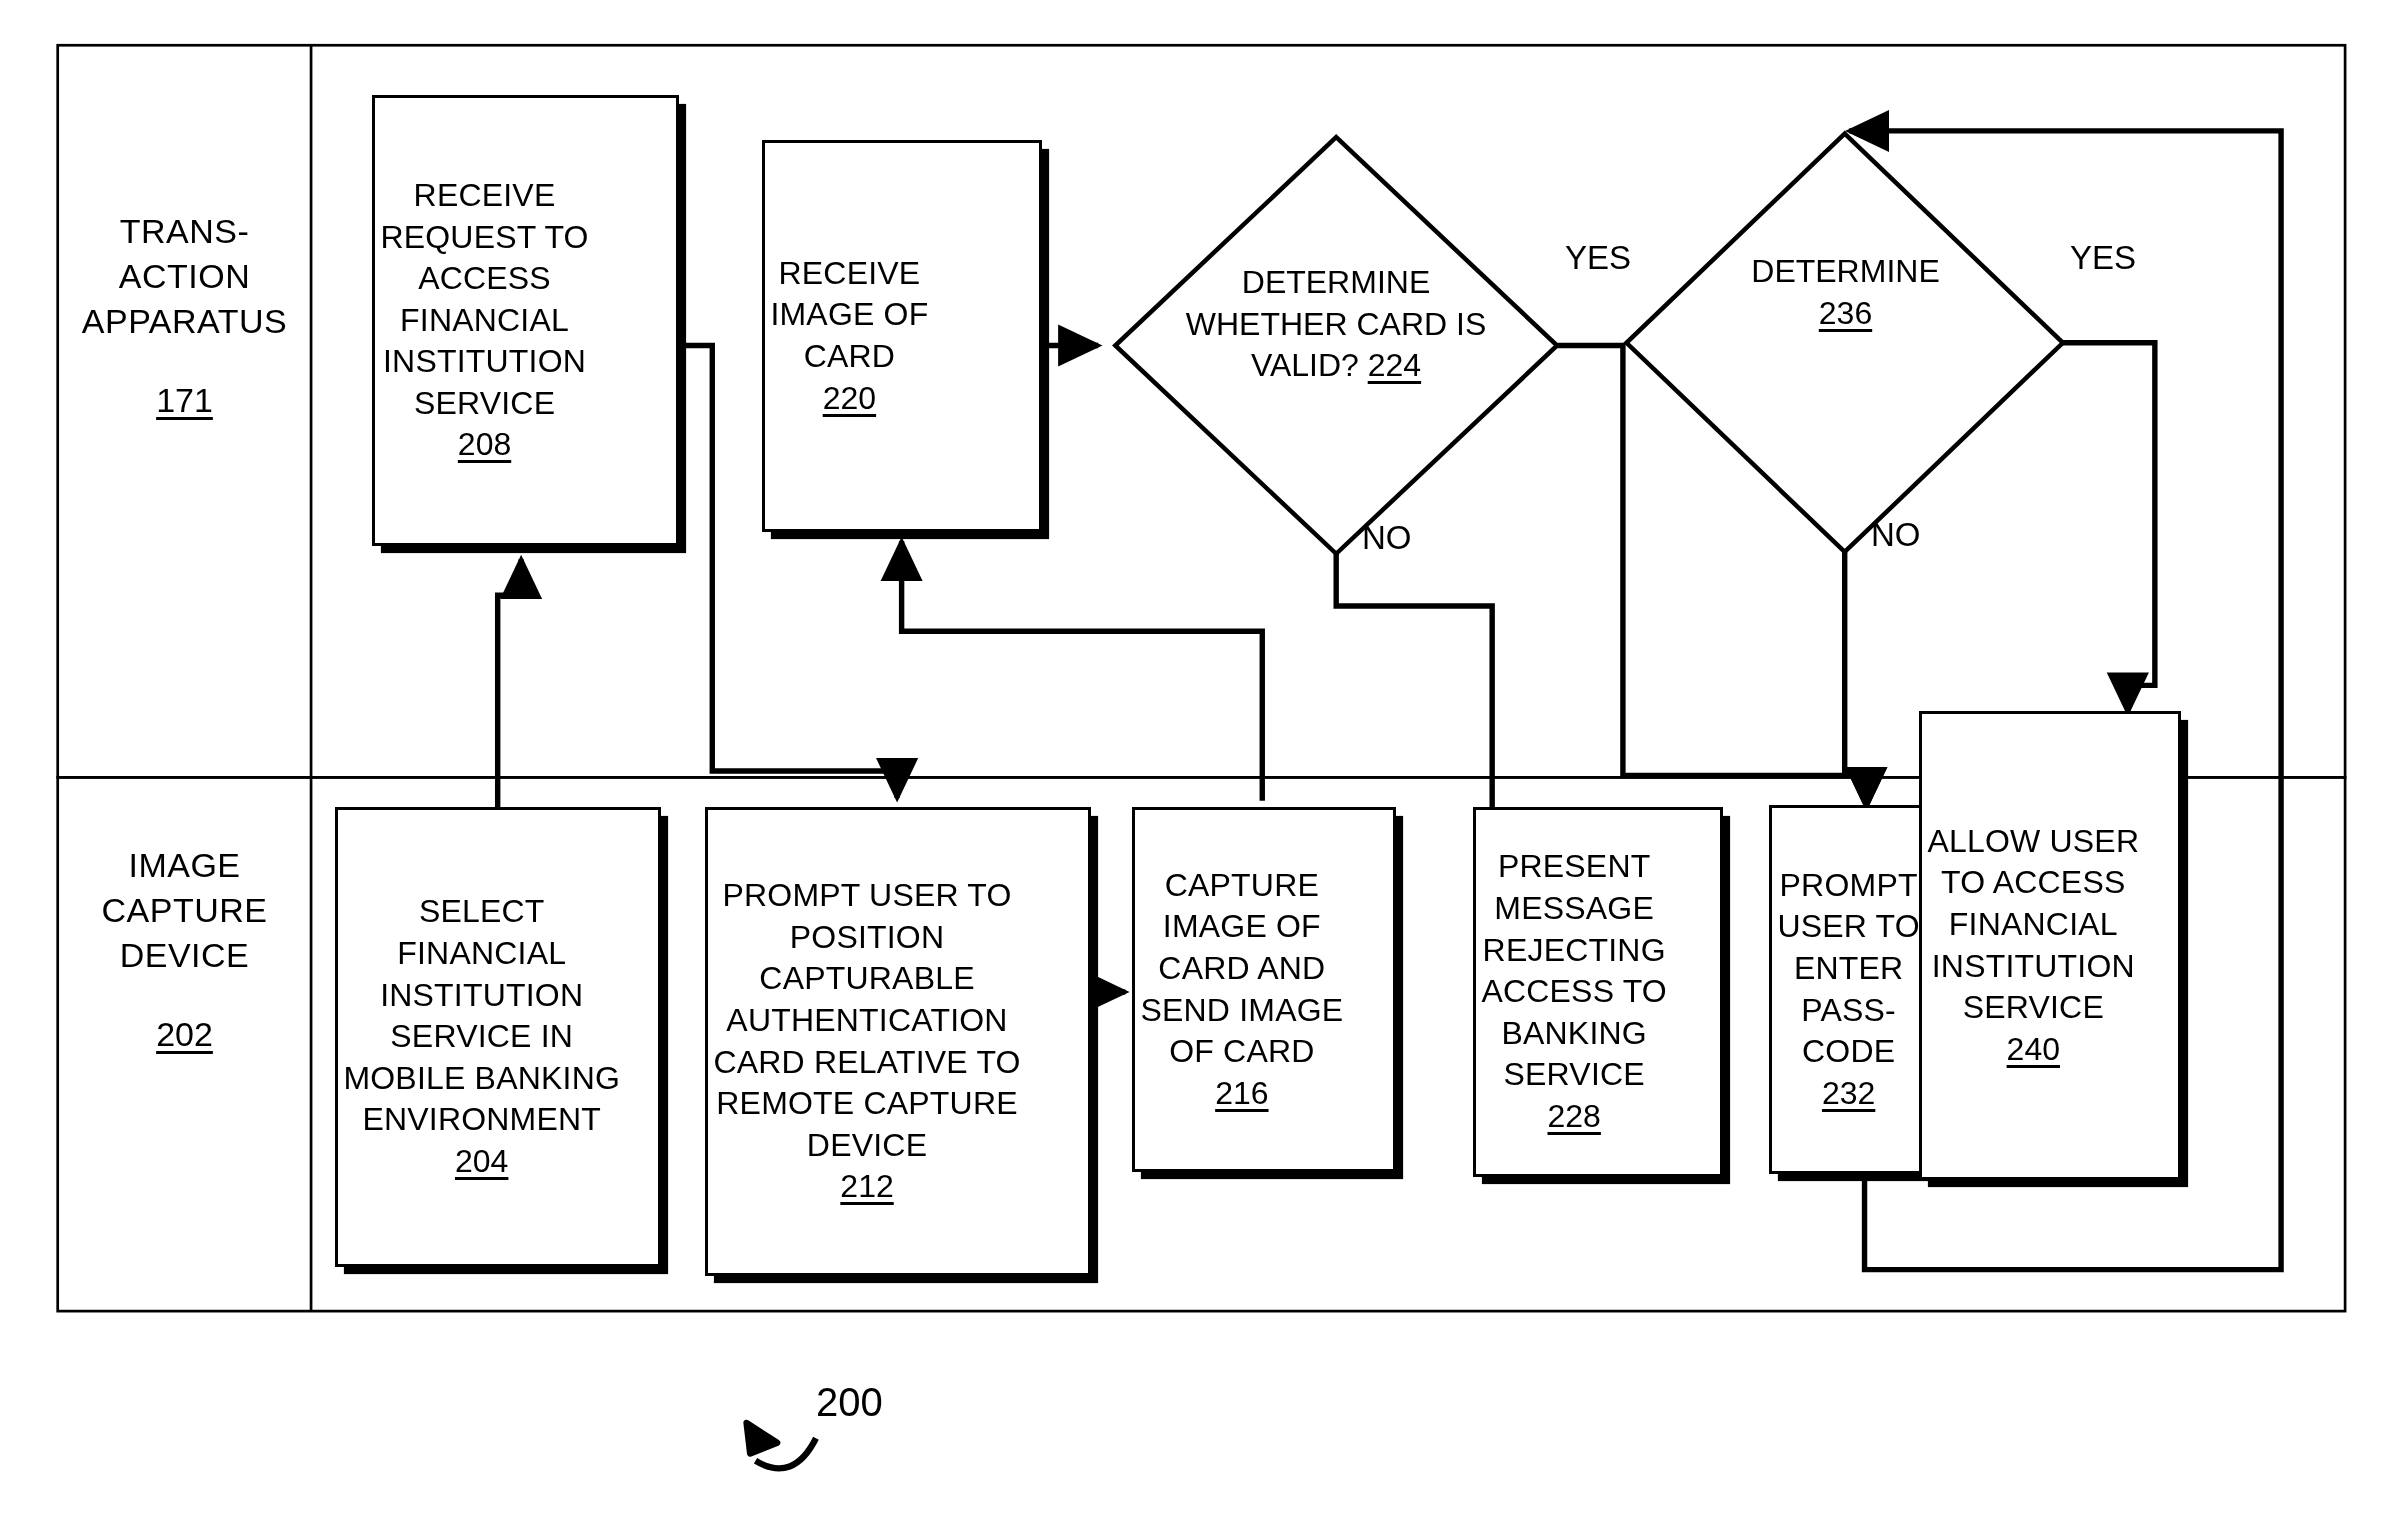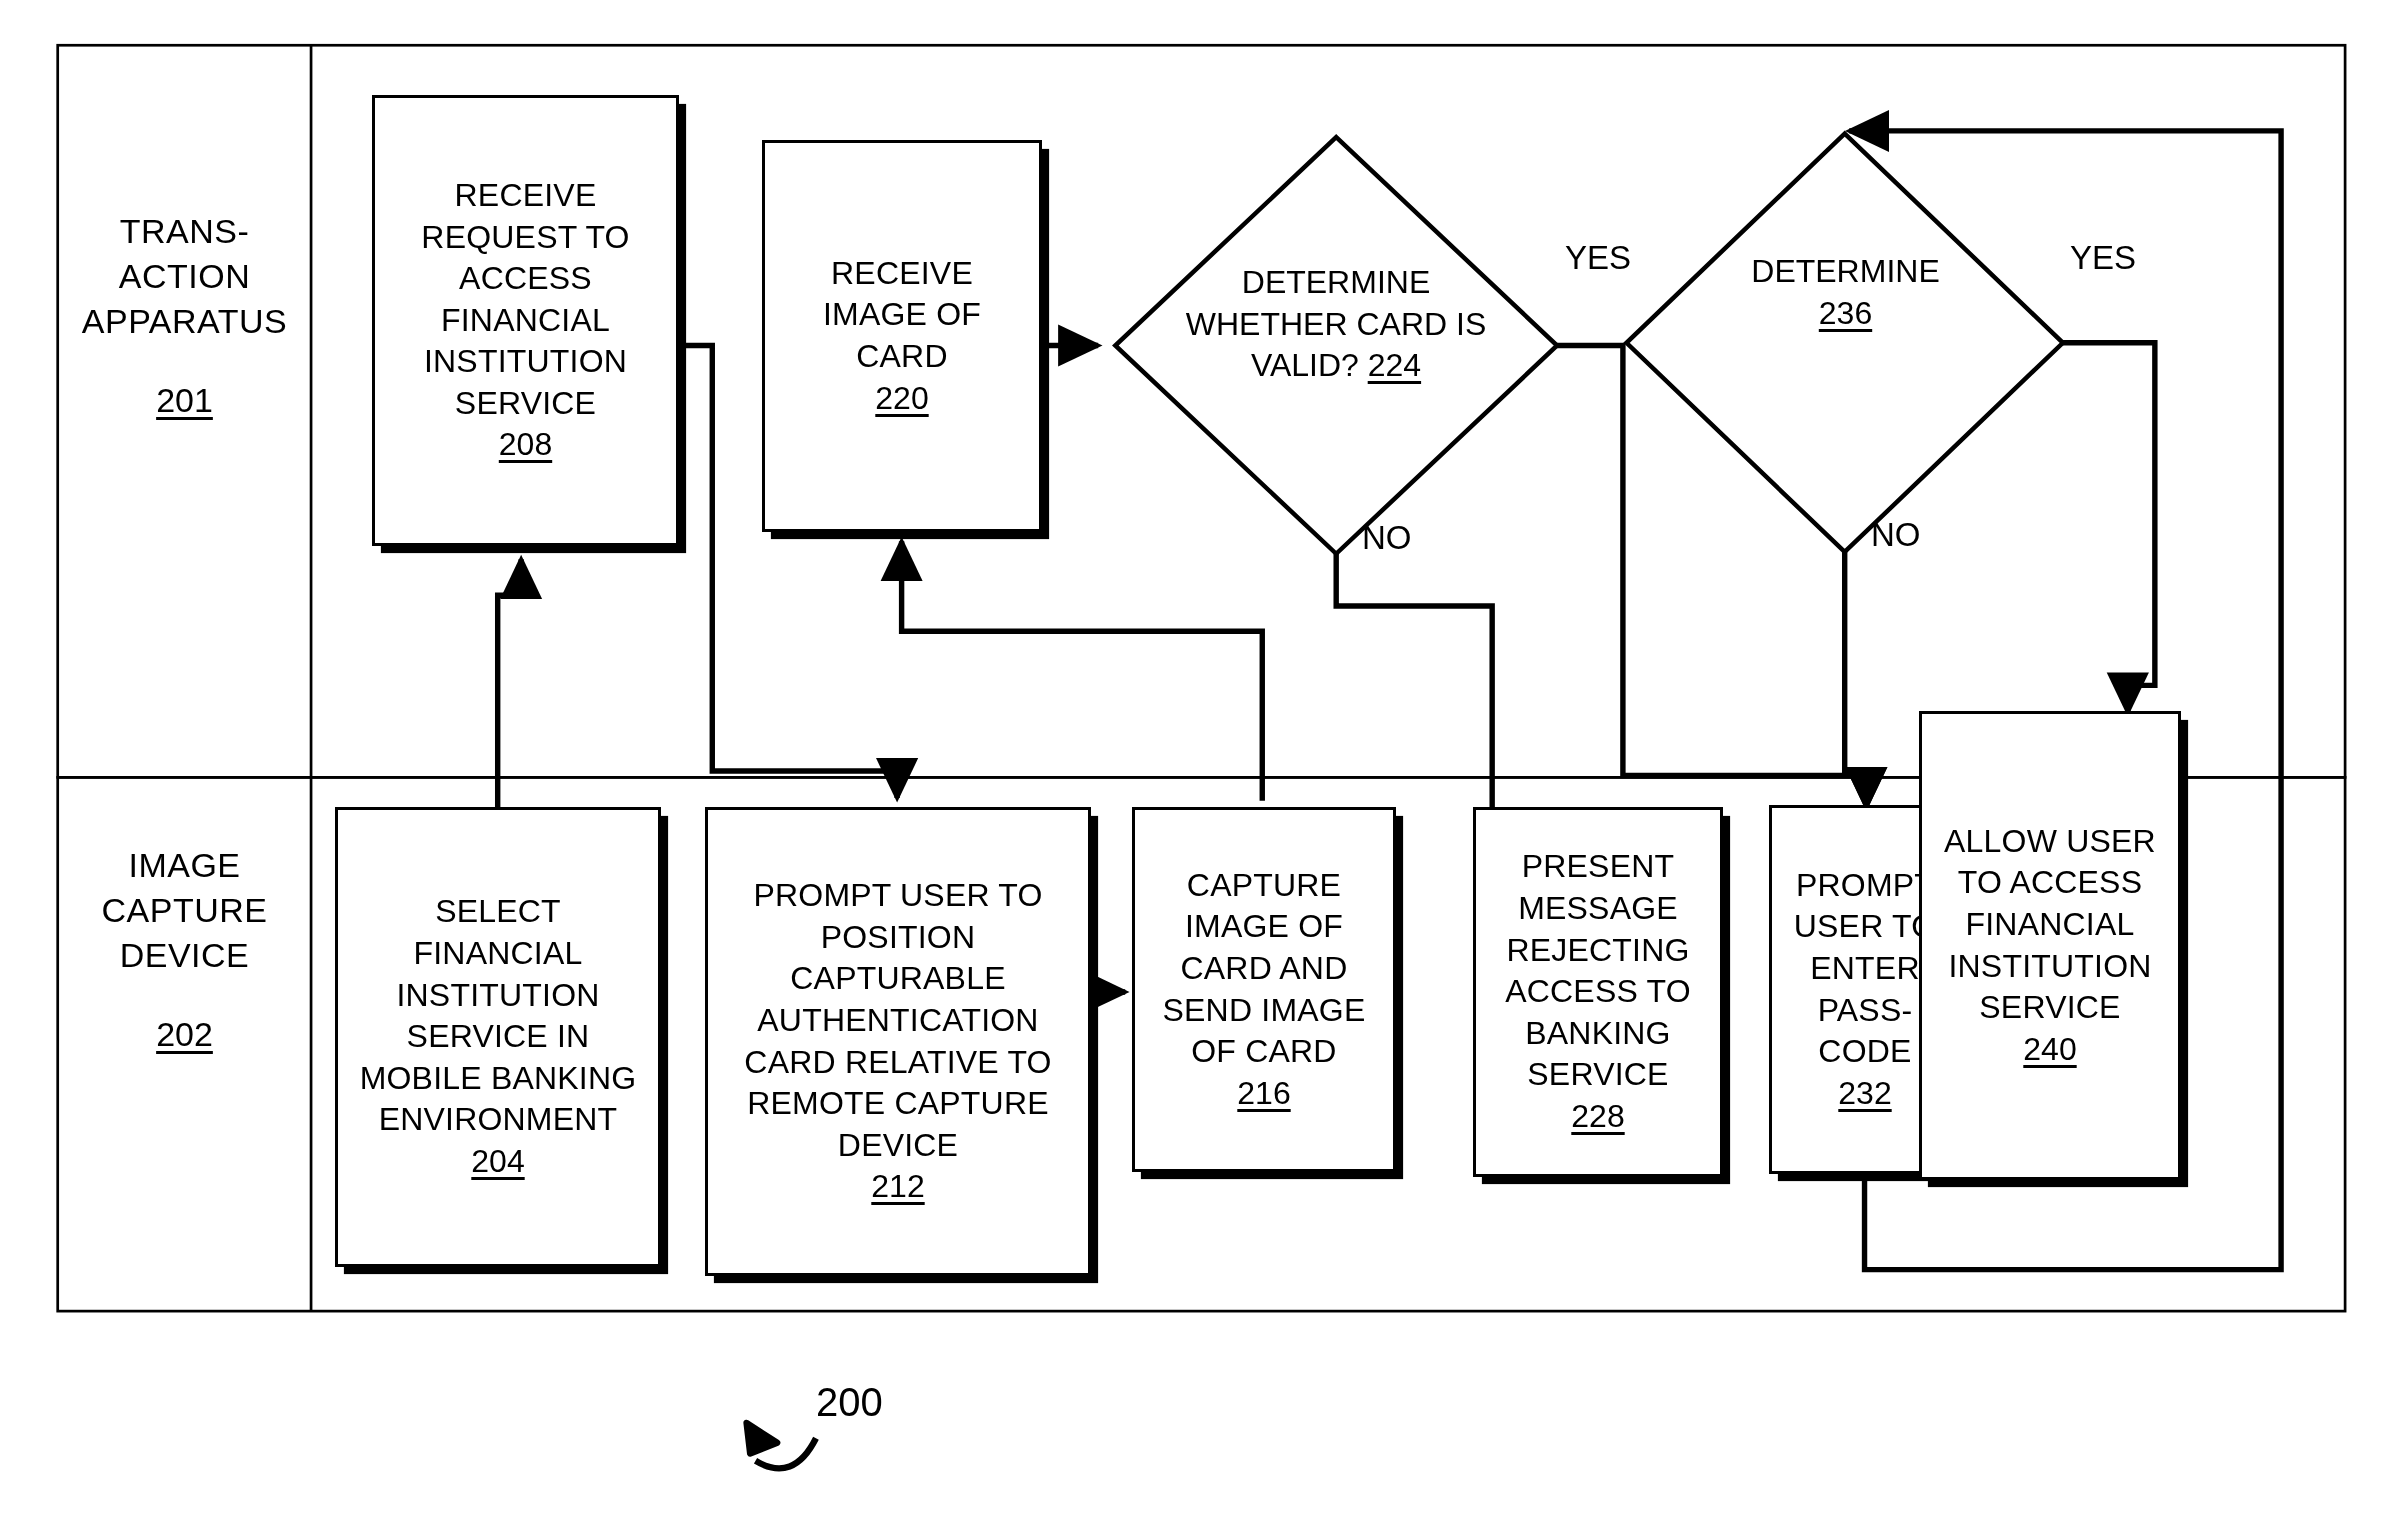--- a/index.html
+++ b/index.html
@@ -3,21 +3,21 @@
 <meta charset="utf-8">
 <style>
   html,body{margin:0;padding:0;background:#fff;}
   body{font-family:"Liberation Sans", sans-serif;}
   #stage{position:relative;width:2401px;height:1534px;background:#fff;overflow:hidden;}
   #svgroot{position:absolute;left:0;top:0;width:2401px;height:1534px;}
   .lane-label{position:absolute;text-align:center;color:#000;line-height:1.32;}
   .lane-label .ln{display:block;font-size:34px;letter-spacing:0.5px;}
   .lane-label .num{display:block;margin-top:34px;font-size:34px;text-decoration:underline;text-underline-offset:4.5px;font-weight:400;}
   .node{position:absolute;box-sizing:border-box;background:#fff;border:3.6px solid #000;
-        box-shadow:8px 8px 0 -0.9px #000;display:flex;align-items:center;justify-content:center;}
+        box-shadow:8px 8px 0 -0.9px #000;display:flex;align-items:center;}
   .node .txt{text-align:center;color:#000;line-height:1.30;padding:3.6px 5.4px;}
   .node .txt span.l{display:block;font-size:32px;letter-spacing:0.2px;white-space:nowrap;}
   .node .txt span.num{display:block;font-size:32px;text-decoration:underline;text-underline-offset:4.5px;}
   .diamond-label{position:absolute;text-align:center;color:#000;line-height:1.30;pointer-events:none;}
   .diamond-label span.l{display:block;font-size:32px;white-space:nowrap;}
   .diamond-label span.num{display:block;font-size:32px;text-decoration:underline;text-underline-offset:4.5px;}
   .edge-label{position:absolute;font-size:33px;color:#000;white-space:nowrap;text-align:center;}
   .fig-label{position:absolute;font-size:40px;color:#000;}
 </style>
 </head>
@@ -68,21 +68,21 @@
     <g fill="none" stroke="#000" stroke-width="7">
       <path d="M838,1620 Q 880,1645 905,1595"></path>
     </g>
     <polygon points="828,1578 862,1600 832,1612" fill="#000" stroke="#000" stroke-width="7" stroke-linejoin="round"></polygon>
   </svg>
 
   <div class="lane-label" style="left:72px; top:209px; width:225px;">
     <span class="ln">TRANS-</span>
     <span class="ln">ACTION</span>
     <span class="ln">APPARATUS</span>
-    <span class="num">201</span>
+    <span class="num">171</span>
   </div>
 
   <div class="lane-label" style="left:72px; top:843px; width:225px;">
     <span class="ln">IMAGE</span>
     <span class="ln">CAPTURE</span>
     <span class="ln">DEVICE</span>
     <span class="num">202</span>
   </div>
 
   <div class="node" style="left:372px; top:95px; width:307px; height:451px;">

